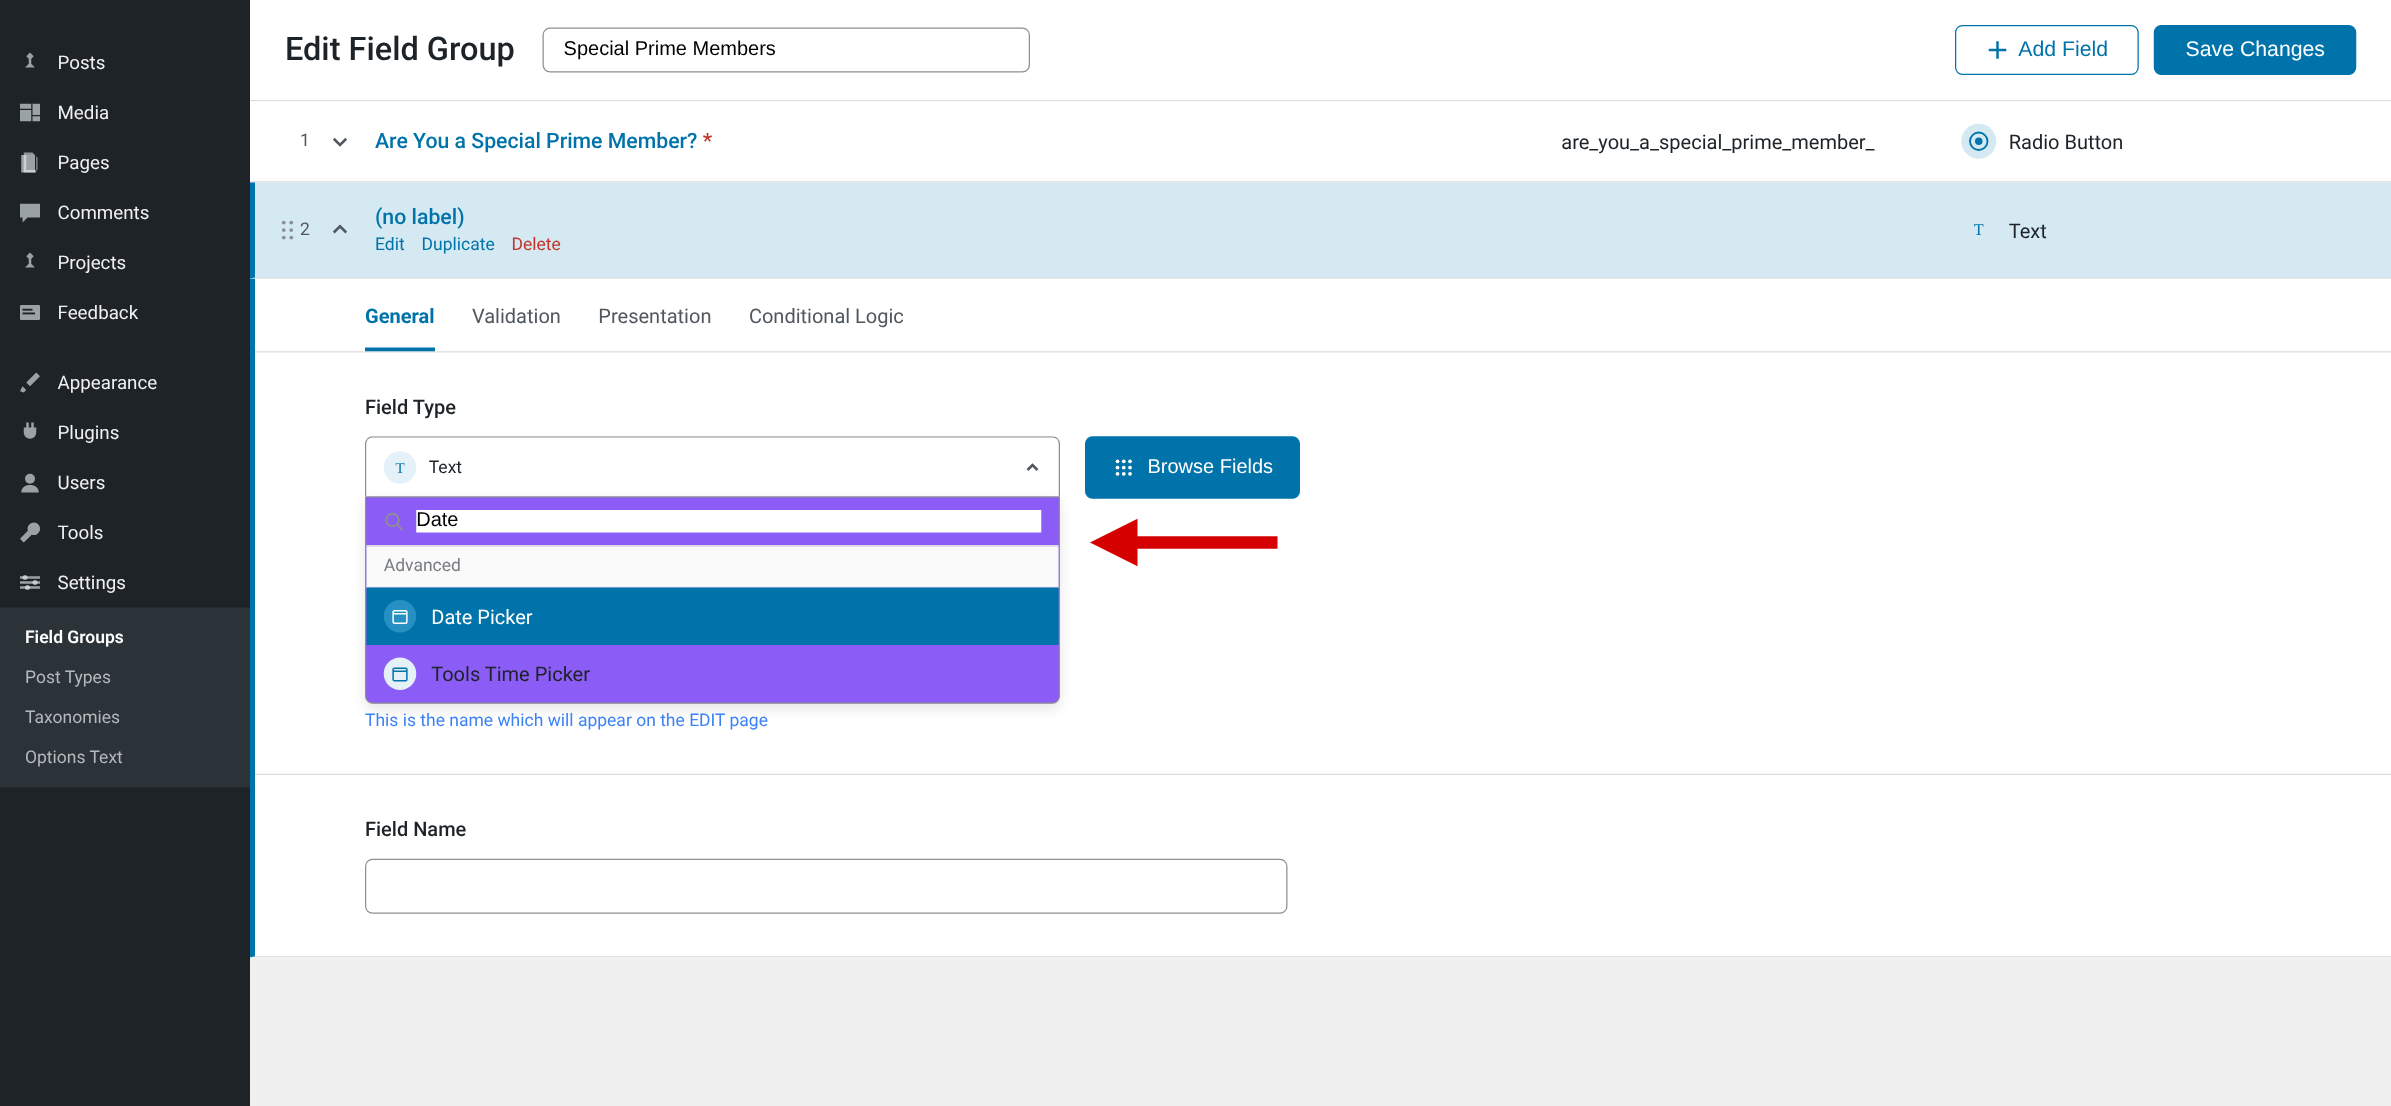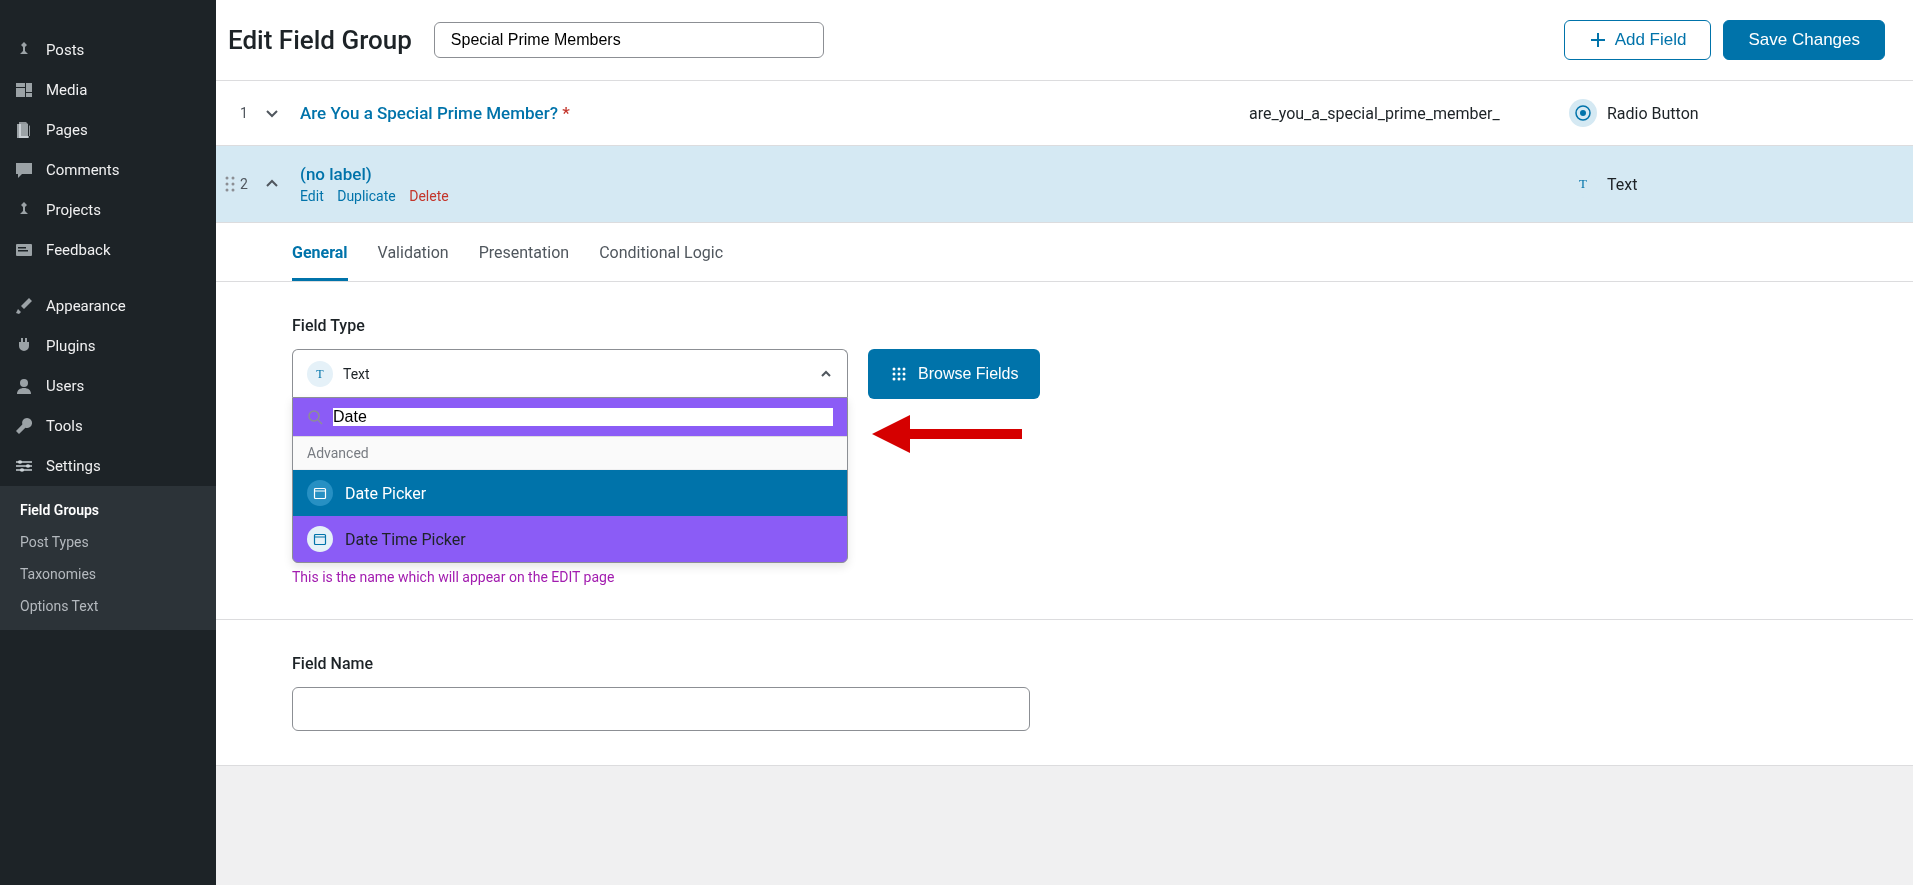--- a/index.html
+++ b/index.html
@@ -1,18 +1,18 @@
 <!DOCTYPE html>
 <html><head>
 <meta charset="utf-8">
 <style>
 * { box-sizing: border-box; margin: 0; padding: 0; }
 body { font-family: -apple-system, BlinkMacSystemFont, "Segoe UI", Roboto, sans-serif; font-size: 14px; color: #1d2327; background: #f0f0f1; overflow-x: hidden; }
 
-.sidebar { position: fixed; left: 0; top: 0; width: 216px; height: 100vh; background: #1d2327; color: #f0f0f1; z-index: 100; }
+.sidebar { position: fixed; left: 0; top: 0; width: 200px; height: 100vh; background: #1d2327; color: #f0f0f1; z-index: 100; }
 .sidebar-menu { list-style: none; padding-top: 30px; }
 .sidebar-item { display: flex; align-items: center; padding: 10px 12px; color: #f0f0f1; cursor: pointer; font-size: 15px; }
 .sidebar-item.active { background: #0073aa; color: #fff; position: relative; }
 .sidebar-item.active::after { content: ''; position: absolute; right: -10px; top: 50%; transform: translateY(-50%); border: 10px solid transparent; border-right-color: #f0f0f1; }
 .sidebar-icon { width: 24px; height: 20px; margin-right: 10px; display: inline-flex; align-items: center; justify-content: center; fill: rgba(240,246,252,.6); color: rgba(240,246,252,.6); }
 .sidebar-item.active .sidebar-icon { fill: #fff; color: #fff; }
 .sidebar-submenu { list-style: none; background: #2c3338; padding: 8px 0; }
 .sidebar-subitem { padding: 8px 12px 8px 20px; color: #b4b9be; cursor: pointer; font-size: 14px; }
 .sidebar-subitem.active { color: #fff; font-weight: 600; }
 .sidebar-separator { height: 16px; }
@@ -63,21 +63,21 @@
 .group-label { padding: 8px 14px; color: #787c82; font-size: 14px; border-bottom: 1px solid #f0f0f1; background: #fafafa; }
 .option { display: flex; align-items: center; padding: 10px 14px; cursor: pointer; font-size: 16px; }
 .option .opt-icon { width: 26px; height: 26px; border-radius: 50%; display:flex; align-items:center; justify-content:center; margin-right:12px; }
 .option.highlight { background: #0073aa; color: #fff; }
 .option.highlight .opt-icon { background: #2790c3; }
 .option:not(.highlight) .opt-icon { background: #e5f1f8; }
 .btn-browse { height: 50px; background: #0073aa; color: #fff; border: none; border-radius: 6px; padding: 0 22px; font-size: 16px; display: inline-flex; align-items: center; gap: 10px; cursor: pointer; }
 .grid-icon { display:inline-block; }
 
 .arrow-annotation { position: absolute; left: 570px; top: 60px; pointer-events: none; }
-.help-text { font-size: 14px; color: #a21caf; margin-top: 6px; }
+.help-text { font-size: 14px; color: #3b82f6; margin-top: 6px; }
 .field-name-section { padding: 34px 88px; border-top: 1px solid #dcdcde; }
 .text-input { width: 738px; height: 44px; border: 1px solid #8c8f94; border-radius: 6px; padding: 0 12px; }
 
 svg { display: block; }
 </style>
 </head>
 <body>
 
 <nav class="sidebar">
   <ul class="sidebar-menu">
@@ -314,21 +314,21 @@
                   </span>
                 <span>Date Picker</span>
               </div>
               <div class="option">
                 <span class="opt-icon">
                     <svg width="14" height="14" viewBox="0 0 14 14">
                       <rect x="1.5" y="2.5" width="11" height="10" rx="1" fill="none" stroke="#0073aa" stroke-width="1.2"></rect>
                       <line x1="1.5" y1="5" x2="12.5" y2="5" stroke="#0073aa" stroke-width="1.2"></line>
                     </svg>
                   </span>
-                <span>Date Time Picker</span>
+                <span>Tools Time Picker</span>
               </div>
             </div>
             <div class="help-text">This is the name which will appear on the EDIT page</div>
           </div>
           <button class="btn-browse">
             <span class="grid-icon">
                 <svg width="18" height="18" viewBox="0 0 18 18">
                   <circle cx="4" cy="4" r="1.5" fill="#fff"></circle>
                   <circle cx="9" cy="4" r="1.5" fill="#fff"></circle>
                   <circle cx="14" cy="4" r="1.5" fill="#fff"></circle>

